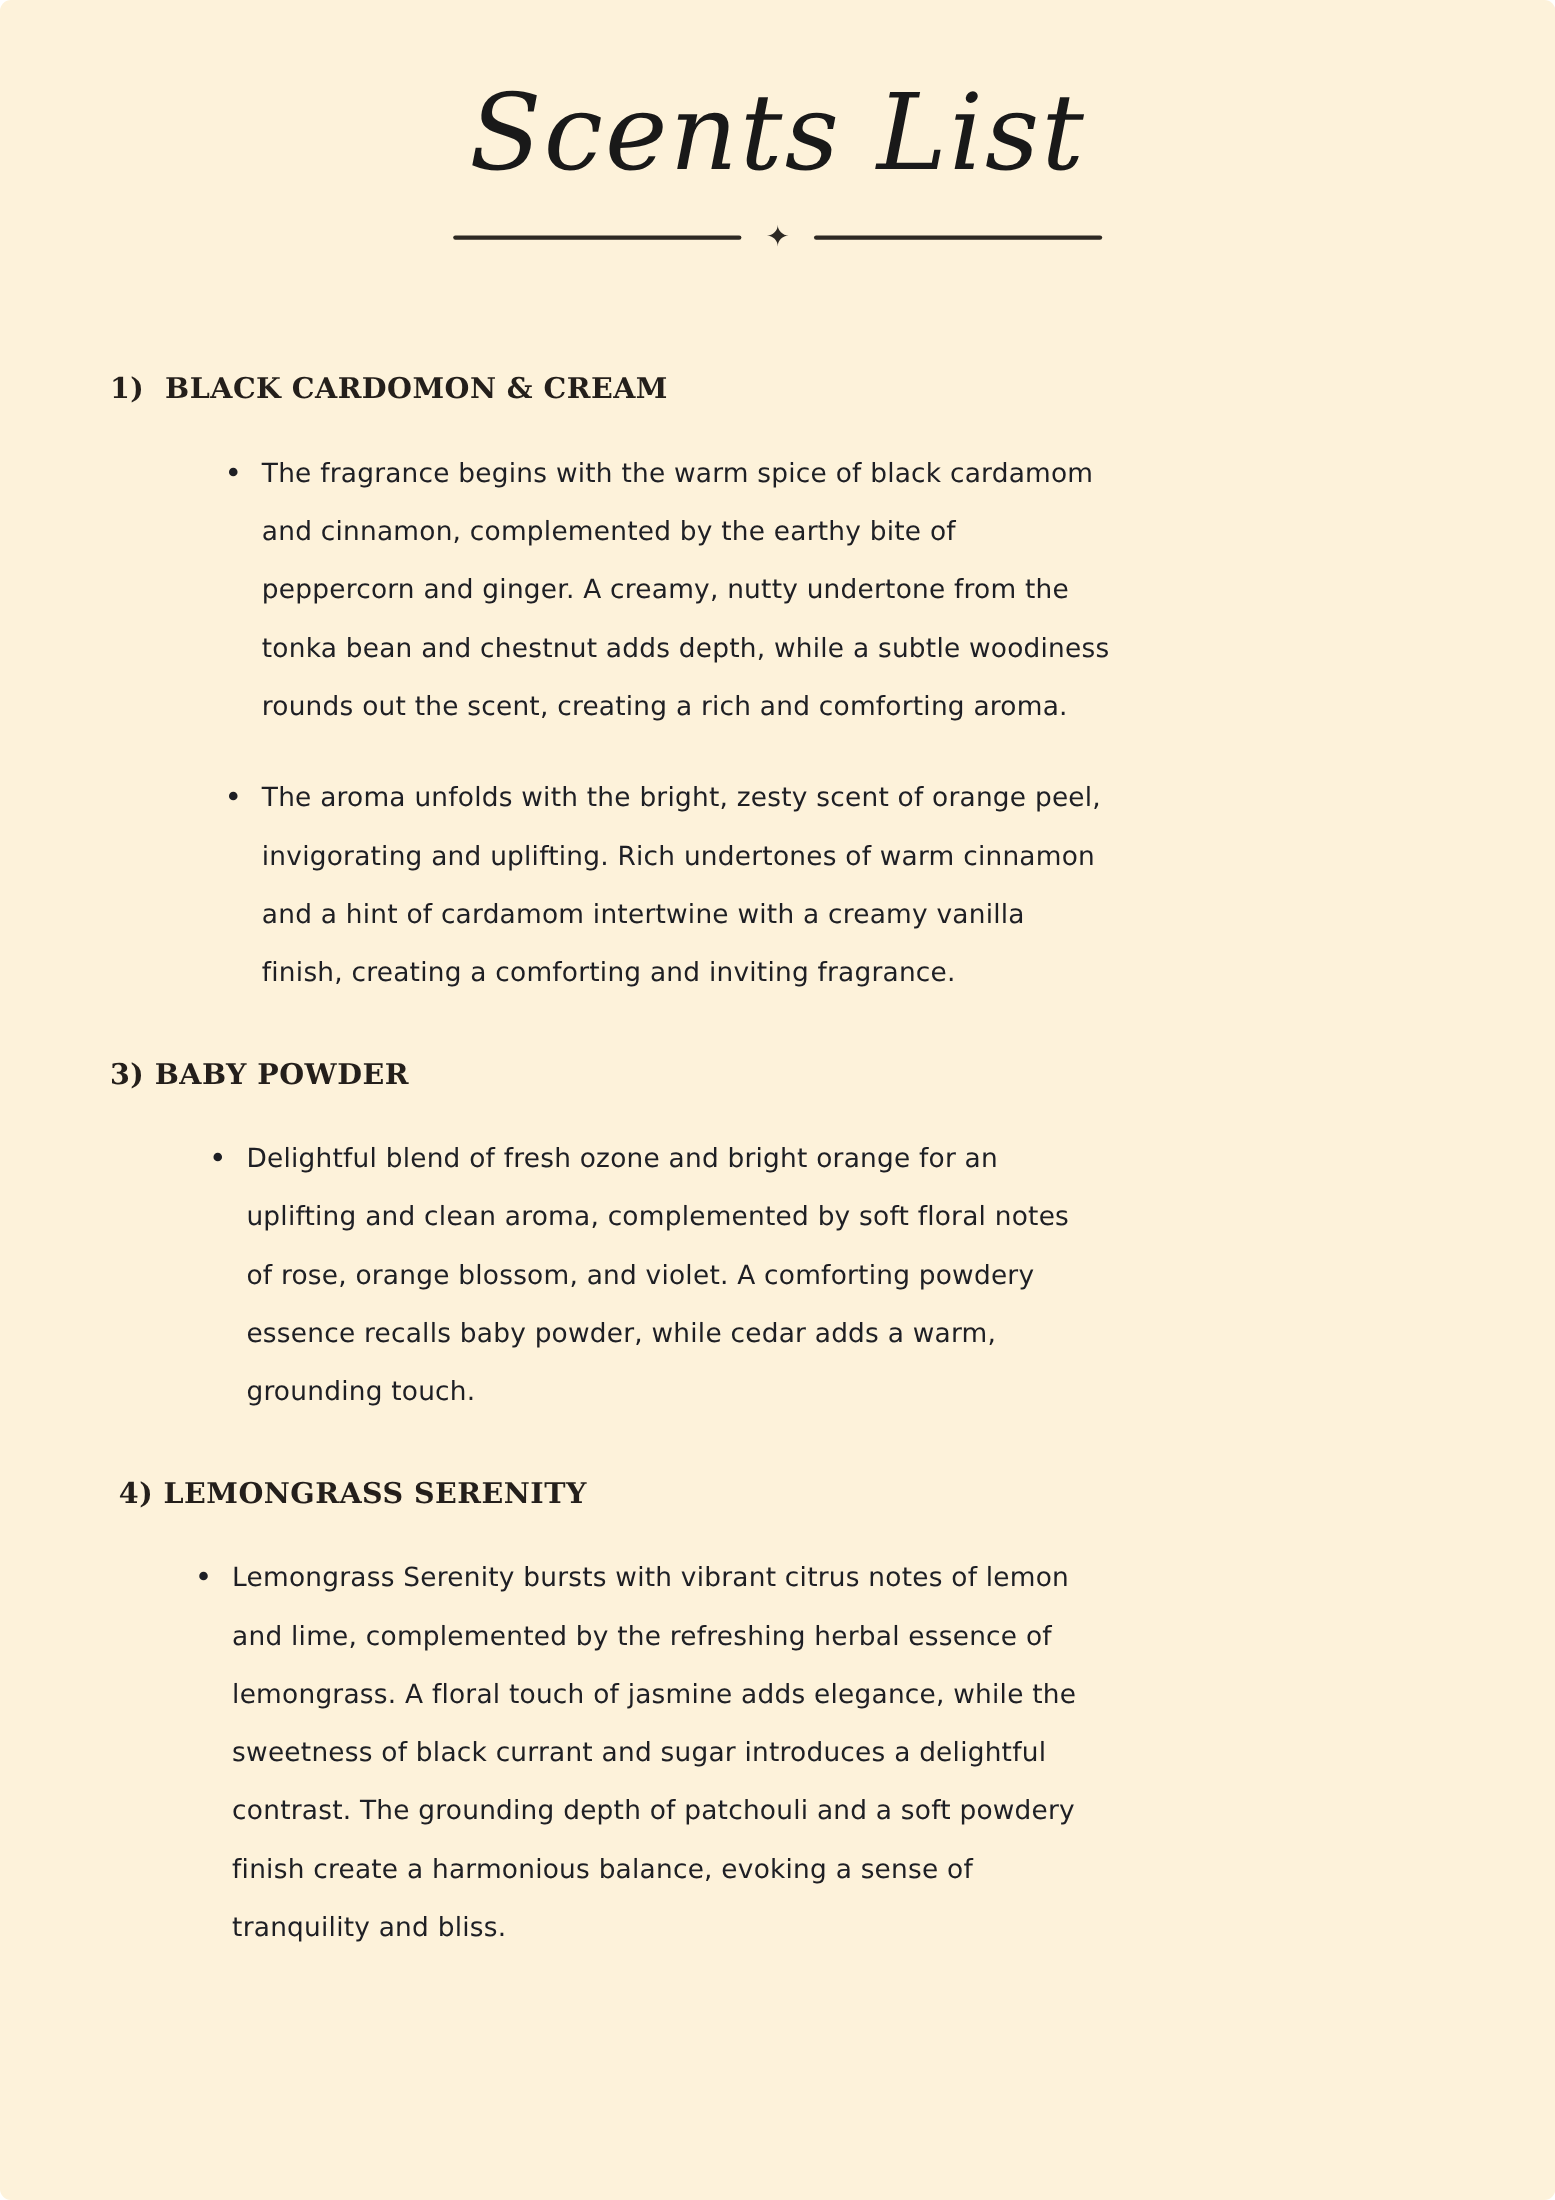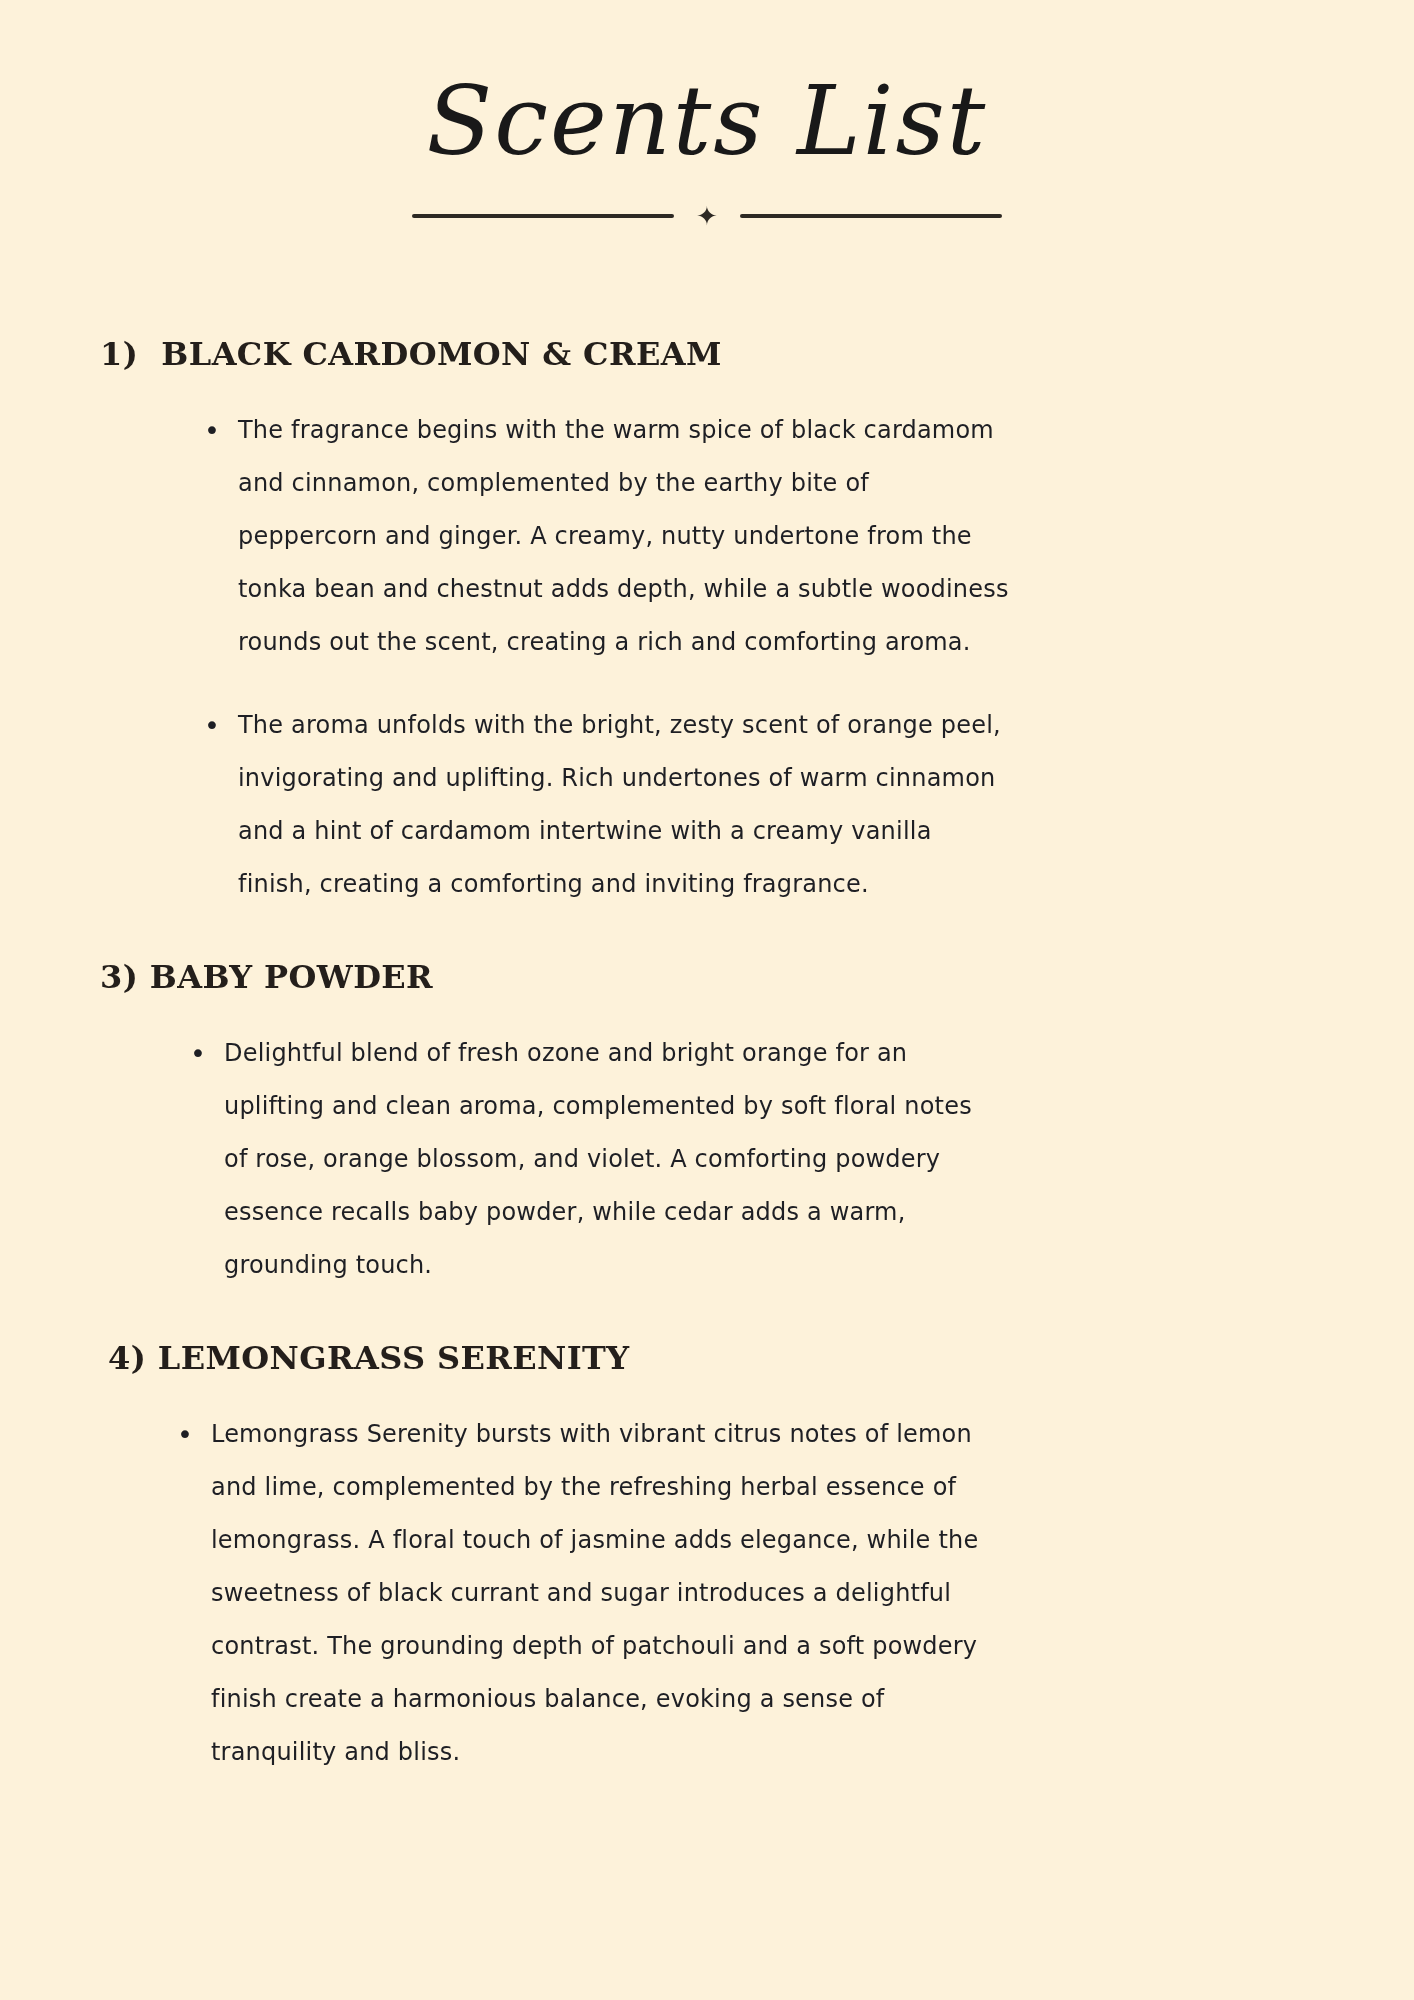--- a/index.html
+++ b/index.html
@@ -3,20 +3,21 @@
 <meta charset="utf-8">
 <style>
   html,body{margin:0;padding:0;}
   .page{
     position:relative;
     width:1414px;height:2000px;
     background:#FDF2DA;
     overflow:hidden;
     font-family:"DejaVu Sans",sans-serif;
     color:#1E1F24;
+    border-radius:10px;
   }
   .title{
     margin-top:46px;
     height:150px;line-height:150px;
     text-align:center;
     font-family:"DejaVu Serif",serif;
     font-style:italic;
     font-weight:400;
     font-size:96px;
     letter-spacing:2px;
@@ -35,21 +36,21 @@
     font-size:26px;line-height:12px;
     color:#2D2923;
     margin:0 22px;
     font-family:"DejaVu Sans",sans-serif;
   }
   .sections{margin:0;padding:0;}
   .section .heading{
     margin:46px 0 0 100px;
     font-family:"DejaVu Serif",serif;
     font-weight:700;
-    font-size:32px;line-height:40px;
+    font-size:26px;line-height:40px;
     letter-spacing:0.4px;
     color:#241F1B;
     white-space:pre-wrap;
   }
   .section:first-child .heading{margin-top:112px;}
   .section .para{
     display:flex;
     margin-top:30px;
   }
   .section .bullet{

